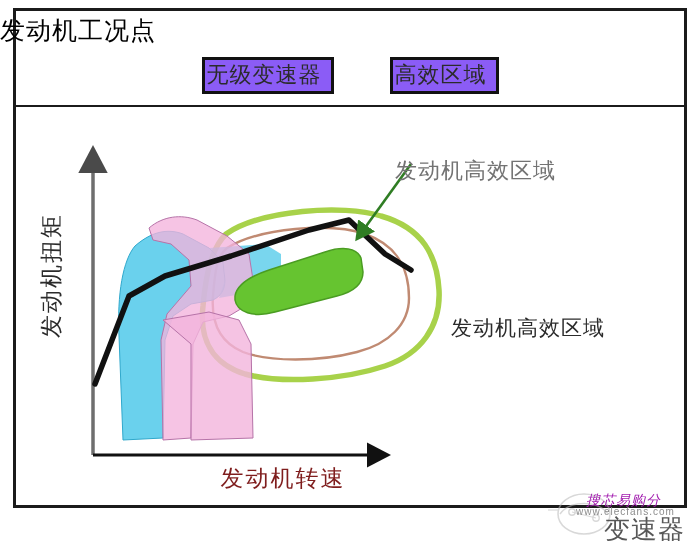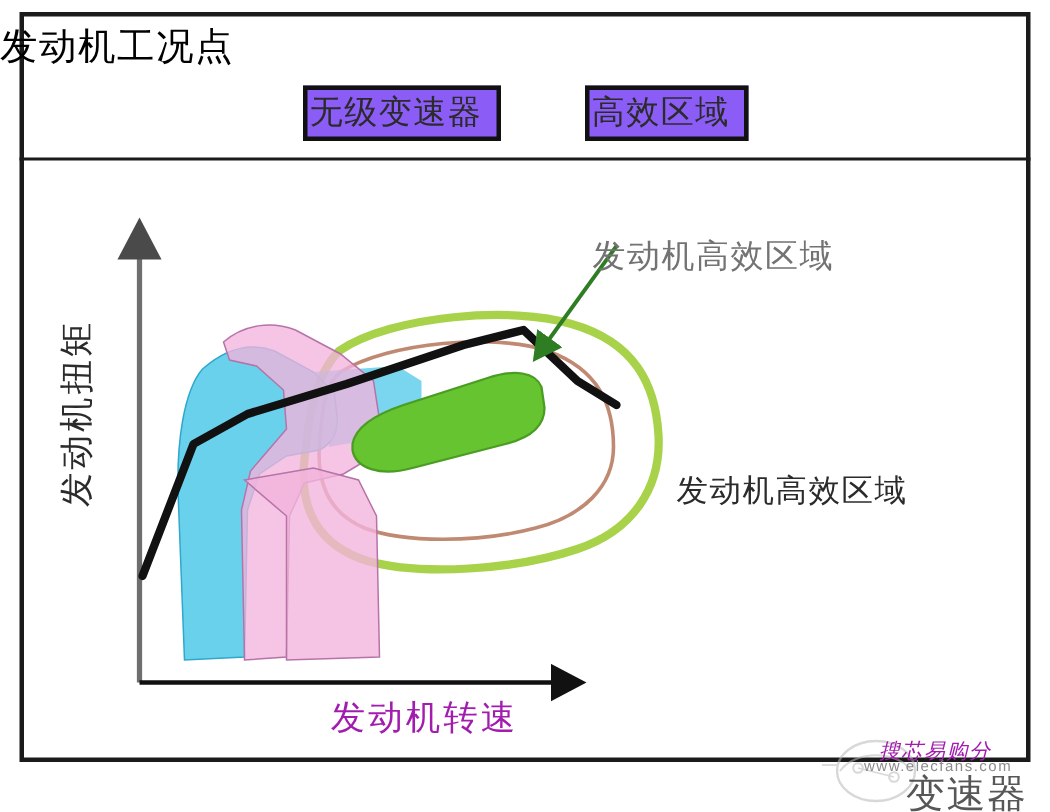--- a/index.html
+++ b/index.html
@@ -40,21 +40,21 @@
   }
   .plot svg{position:absolute;left:0;top:0;}
 
   .ylabel{
     position:absolute;left:-47px;top:152px;width:170px;
     transform:rotate(-90deg);
     text-align:center;font-size:23px;color:#2b2b2b;letter-spacing:2px;
   }
   .xlabel{
     position:absolute;left:140px;top:355px;width:260px;text-align:center;
-    font-size:23px;color:#a21caf;letter-spacing:2px;
+    font-size:23px;color:#7f1d1d;letter-spacing:2px;
   }
   .ann-eff{
     position:absolute;left:382px;top:48px;width:240px;
     font-size:22px;color:#737373;letter-spacing:1px;white-space:nowrap;
   }
   .ann-para{
     position:absolute;left:380px;top:205px;width:270px;text-align:center;
     font-size:21px;line-height:1.45;color:#2b2b2b;letter-spacing:1px;
   }
 

